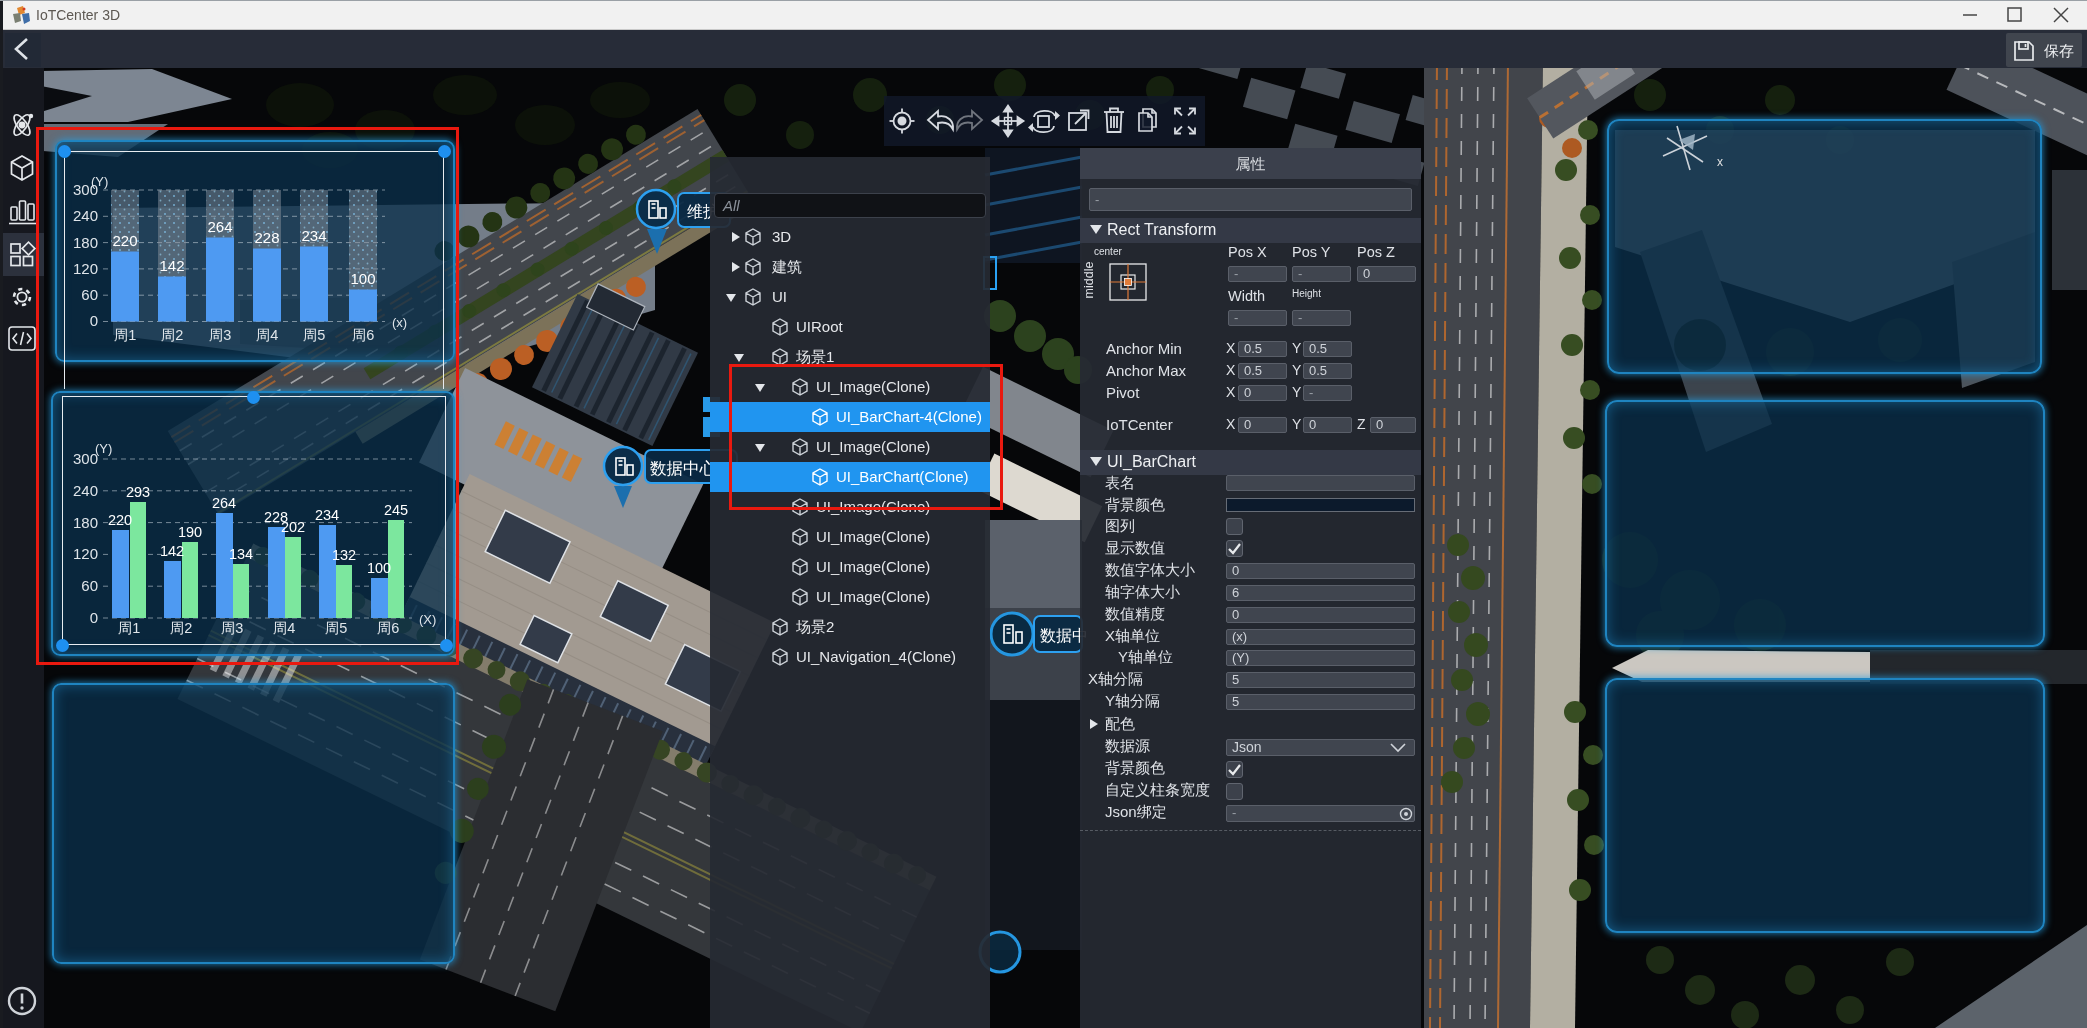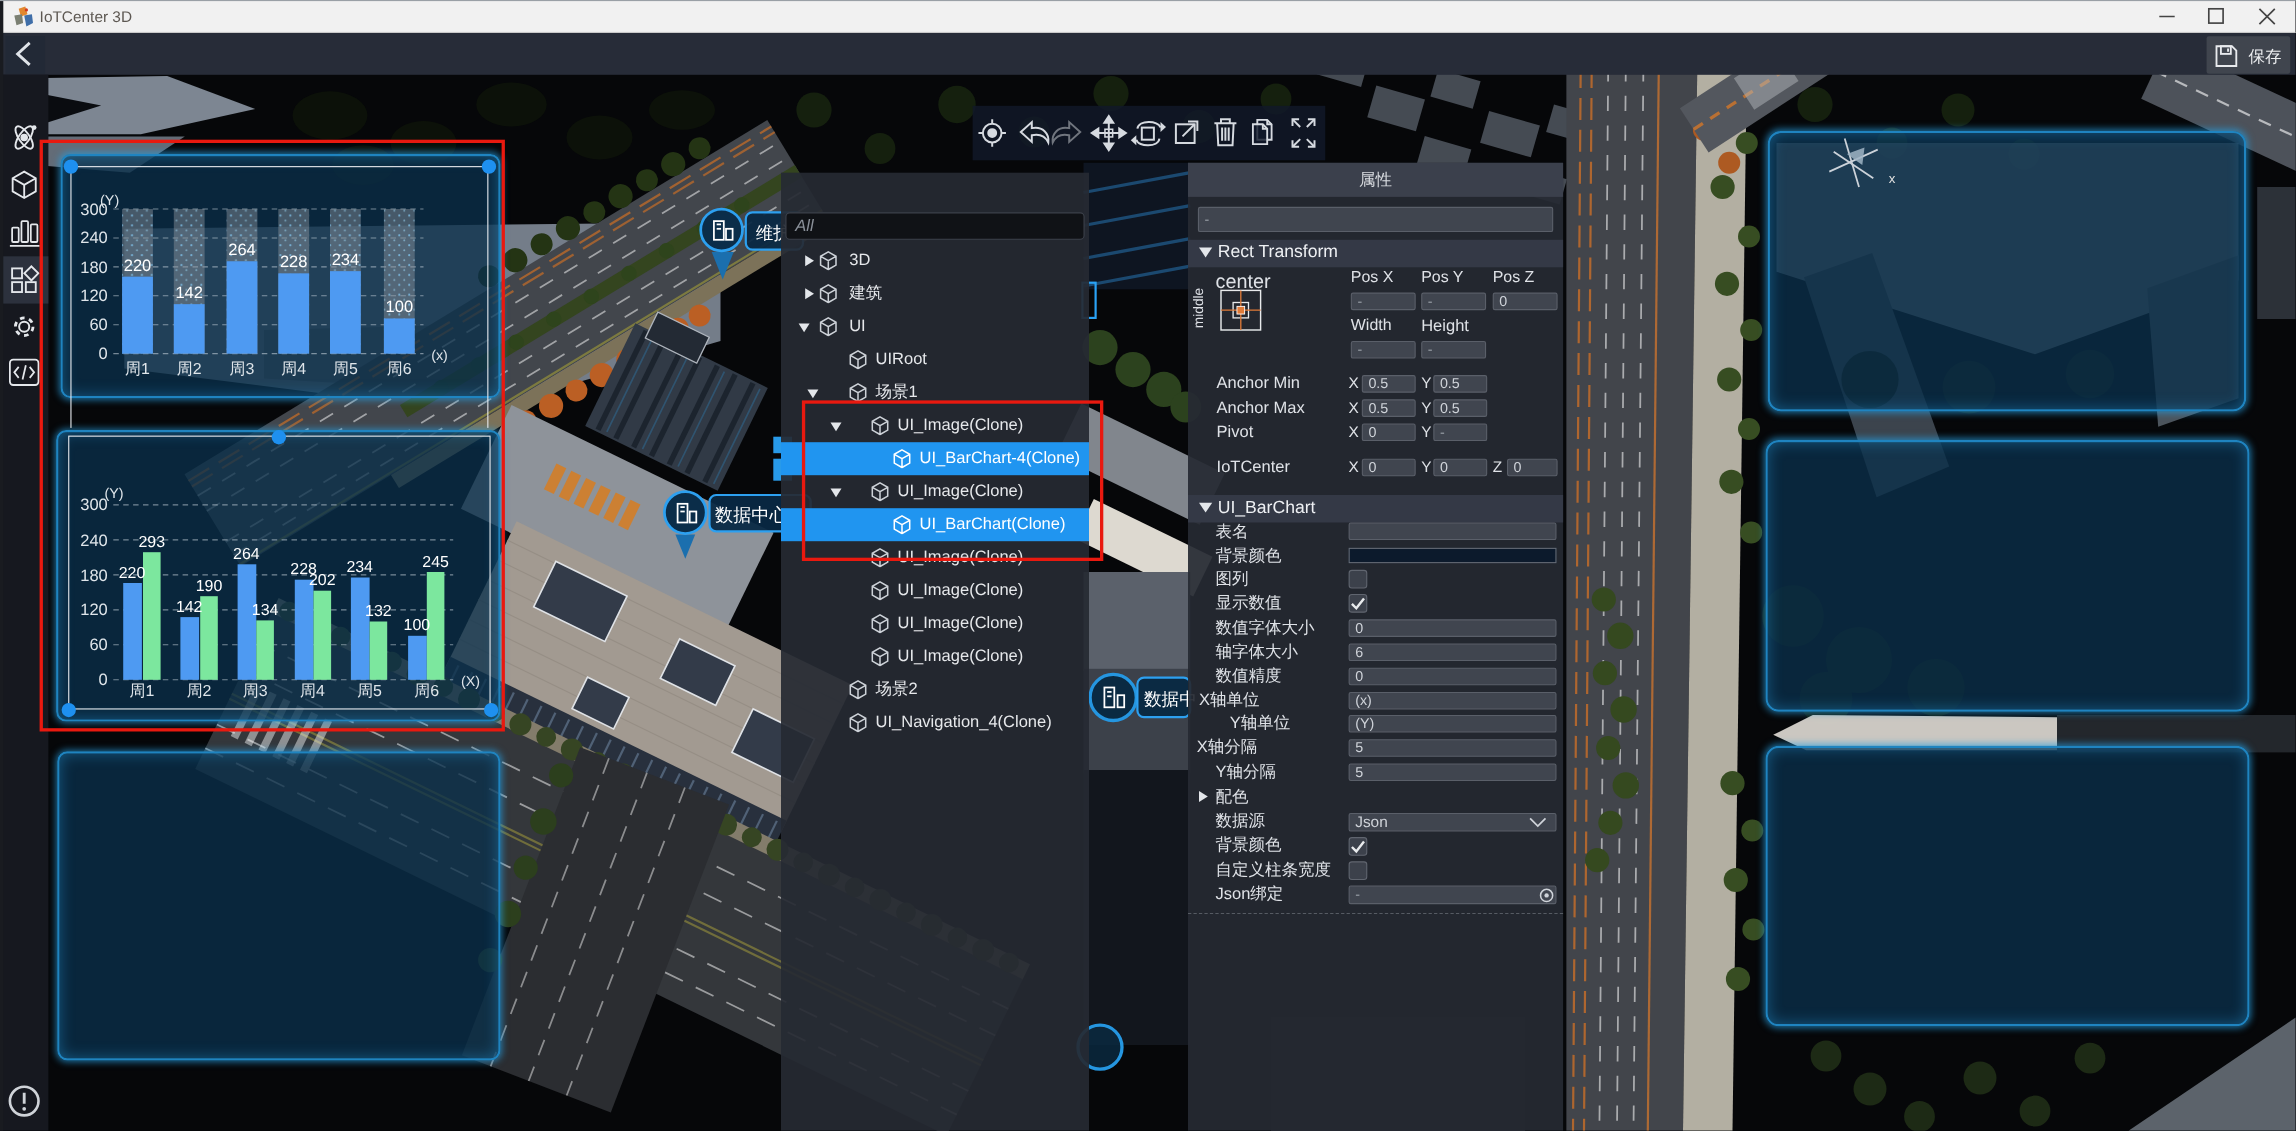--- a/index.html
+++ b/index.html
@@ -707,37 +707,37 @@
       </svg>
     <div class="trow" style="left:86px;top:485px">UI_Navigation_4(Clone)</div>
   </div>
 
   <div class="abs dpanel" id="proppanel" style="left:1080px;top:148px;width:341px;height:880px">
     <div class="phead" style="background:#3b404c">属性</div>
     <div class="inp" style="left:9px;top:40px;width:323px;height:23px;line-height:21px;color:#9aa0a8">-</div>
     <div class="abs" style="left:0;top:70px;width:341px;height:25px;background:#343946"></div>
     <div class="tri-d" style="left:10px;top:77px;border-top-width:9px;border-left-width:6px;border-right-width:6px"></div>
     <div class="lbl" style="left:27px;top:73px;font-size:16px;color:#eef0f3">Rect Transform</div>
-    <div class="lbl" style="left:25px;top:98px;font-size:18px">center</div>
+    <div class="lbl" style="left:14px;top:98px;font-size:10px">center</div>
     <div class="lbl" style="left:-9px;top:125px;font-size:12.5px;transform:rotate(-90deg)">middle</div>
     <svg class="abs" style="left:28px;top:114px" width="40" height="40" viewBox="0 0 40 40">
       <rect x="2" y="2" width="36" height="36" fill="none" stroke="#e8eaec" stroke-width="1.3"></rect>
       <rect x="13" y="13" width="14" height="14" fill="none" stroke="#e8eaec" stroke-width="1.2"></rect>
       <line x1="2" y1="20" x2="38" y2="20" stroke="#e07b39" stroke-width="1.2"></line>
       <line x1="20" y1="2" x2="20" y2="38" stroke="#e07b39" stroke-width="1.2"></line>
       <rect x="16.5" y="16.5" width="7" height="7" fill="#e07b39" stroke="#ffffff" stroke-width="0.8"></rect>
     </svg>
     <div class="lbl" style="left:148px;top:96px;font-size:14.5px">Pos X</div>
     <div class="lbl" style="left:212px;top:96px;font-size:14.5px">Pos Y</div>
     <div class="lbl" style="left:277px;top:96px;font-size:14.5px">Pos Z</div>
     <div class="inp" style="left:148px;top:118px;width:59px;height:16px;color:#9aa0a8">-</div>
     <div class="inp" style="left:212px;top:118px;width:59px;height:16px;color:#9aa0a8">-</div>
     <div class="inp" style="left:277px;top:118px;width:59px;height:16px">0</div>
     <div class="lbl" style="left:148px;top:140px;font-size:14.5px">Width</div>
-    <div class="lbl" style="left:212px;top:140px;font-size:15px">Height</div>
+    <div class="lbl" style="left:212px;top:140px;font-size:10px">Height</div>
     <div class="inp" style="left:148px;top:162px;width:59px;height:16px;color:#9aa0a8">-</div>
     <div class="inp" style="left:212px;top:162px;width:59px;height:16px;color:#9aa0a8">-</div>
     <div class="lbl" style="left:26px;top:192px">Anchor Min</div>
     <div class="lbl" style="left:146px;top:192px;font-size:14px">X</div>
     <div class="inp" style="left:158px;top:193px;width:49px;height:16px">0.5</div>
     <div class="lbl" style="left:212px;top:192px;font-size:14px">Y</div>
     <div class="inp" style="left:223px;top:193px;width:49px;height:16px">0.5</div>
     <div class="lbl" style="left:26px;top:214px">Anchor Max</div>
     <div class="lbl" style="left:146px;top:214px;font-size:14px">X</div>
     <div class="inp" style="left:158px;top:215px;width:49px;height:16px">0.5</div>
@@ -768,21 +768,21 @@
     <div class="cbx" style="left:146px;top:392px"></div>
     <svg class="abs" style="left:146px;top:392px;z-index:5" width="17" height="17" viewBox="0 0 17 17">
         <polyline points="3,9 7,13 14,4" fill="none" stroke="#e8eaec" stroke-width="2.2"></polyline>
       </svg>
     <div class="lbl" style="left:25px;top:413px">数值字体大小</div>
     <div class="inp" style="left:146px;top:415px;width:189px;height:16px">0</div>
     <div class="lbl" style="left:25px;top:435px">轴字体大小</div>
     <div class="inp" style="left:146px;top:437px;width:189px;height:16px">6</div>
     <div class="lbl" style="left:25px;top:457px">数值精度</div>
     <div class="inp" style="left:146px;top:459px;width:189px;height:16px">0</div>
-    <div class="lbl" style="left:10px;top:479px">X轴单位</div>
+    <div class="lbl" style="left:25px;top:479px">X轴单位</div>
     <div class="inp" style="left:146px;top:481px;width:189px;height:16px">(x)</div>
     <div class="lbl" style="left:38px;top:500px">Y轴单位</div>
     <div class="inp" style="left:146px;top:502px;width:189px;height:16px">(Y)</div>
     <div class="lbl" style="left:8px;top:522px">X轴分隔</div>
     <div class="inp" style="left:146px;top:524px;width:189px;height:16px">5</div>
     <div class="lbl" style="left:25px;top:544px">Y轴分隔</div>
     <div class="inp" style="left:146px;top:546px;width:189px;height:16px">5</div>
     <div class="tri-r" style="left:10px;top:571px;border-left-width:8px;border-top-width:5px;border-bottom-width:5px"></div>
     <div class="lbl" style="left:25px;top:567px">配色</div>
     <div class="lbl" style="left:25px;top:589px">数据源</div>

